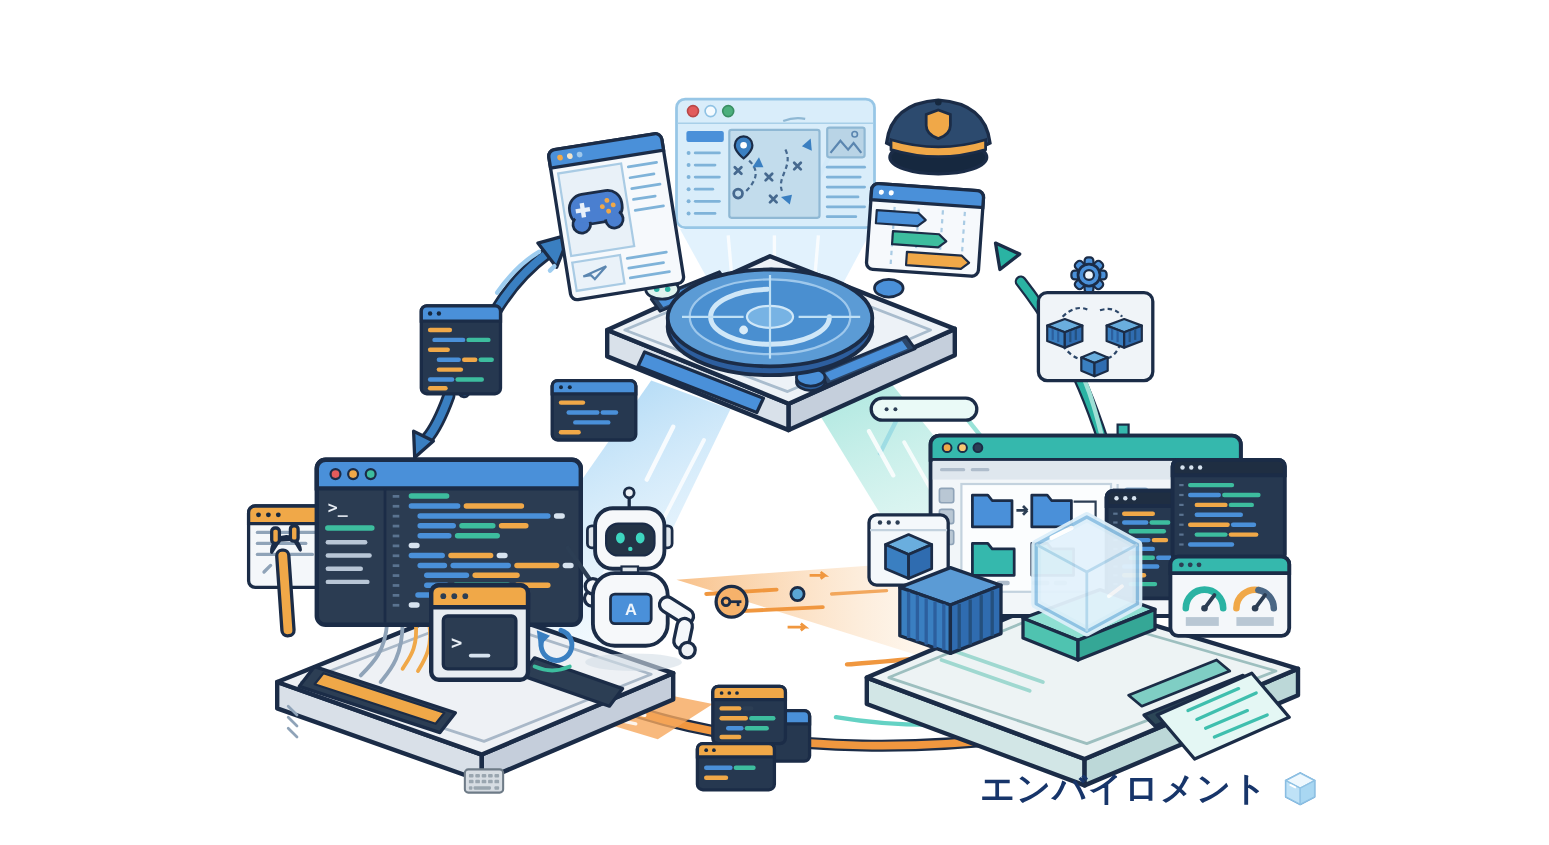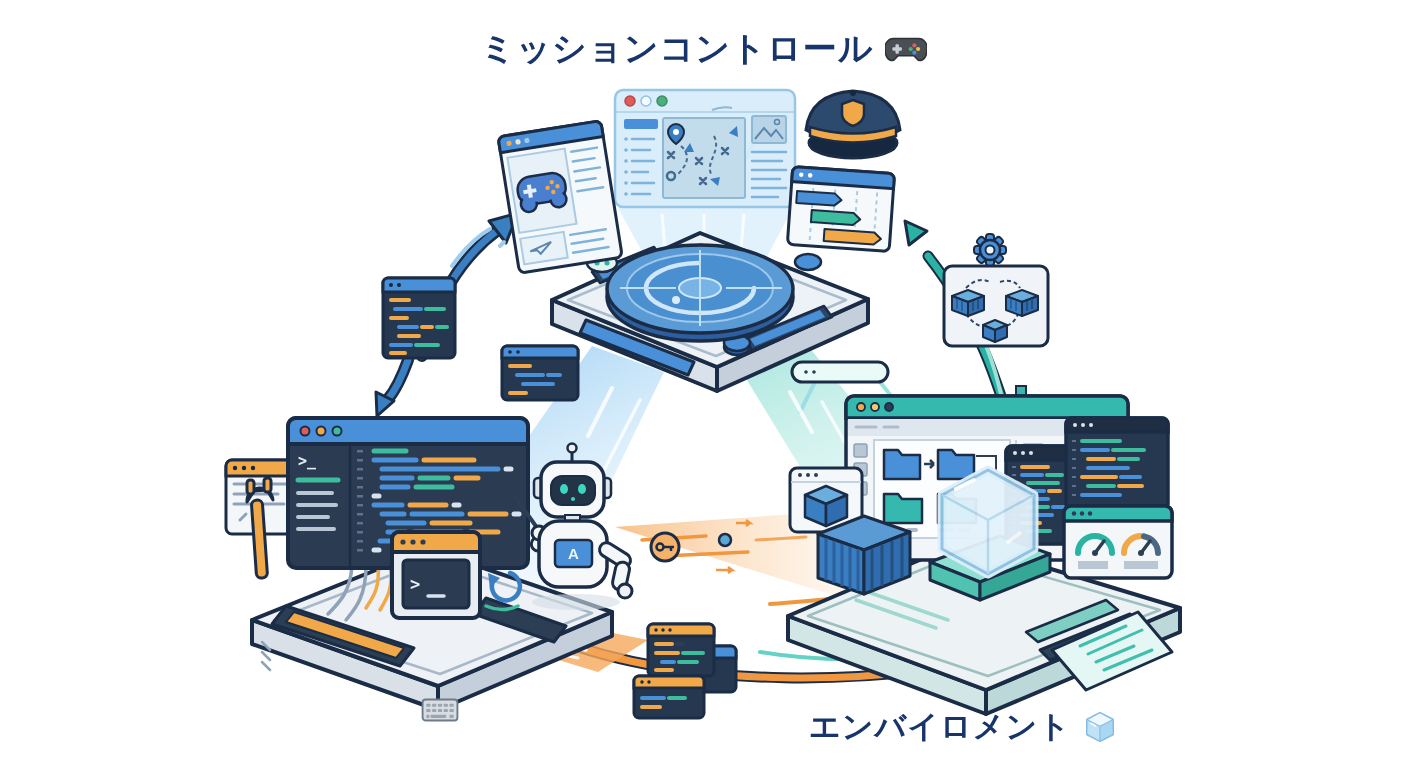--- a/index.html
+++ b/index.html
@@ -3,21 +3,21 @@
 <meta charset="utf-8">
 <style>
   html,body{margin:0;padding:0;background:#ffffff;}
   #canvas{position:relative;width:1408px;height:768px;background:#ffffff;overflow:hidden;
           font-family:"Liberation Sans", sans-serif;}
   .label{position:absolute;display:flex;align-items:center;justify-content:center;gap:12px;
          color:#17356a;font-weight:bold;}
   .label .txt{letter-spacing:1px;}
   #label-mission{left:0;top:26px;width:1408px;font-size:34px;}
   #label-terminal{left:220px;top:696px;width:440px;font-size:31px;}
-  #label-environment{left:768px;top:696px;width:390px;font-size:31px;margin-top:10px;}
+  #label-environment{left:850px;top:696px;width:390px;font-size:31px;}
   svg{display:block;}
   .scene{position:absolute;left:0;top:0;}
 </style>
 </head>
 <body>
 
 <div id="canvas">
 
 <svg class="scene" width="1408" height="768" viewBox="0 0 1408 768">
   <defs>
@@ -727,32 +727,20 @@
           <circle cx="649" cy="682" r="1.7" fill="#16283f"></circle>
       <g stroke-linecap="round" stroke-width="4">
         <line x1="642" y1="698" x2="664" y2="698" stroke="#4a90d9"></line>
             <line x1="669" y1="698" x2="685" y2="698" stroke="#3dbd9e"></line>
         <line x1="642" y1="707" x2="660" y2="707" stroke="#f0a848"></line>
       </g>
     </g>
   </g>
 </svg>
 
-<div class="label" id="label-mission">
-  <span class="txt">ミッションコントロール</span>
-  <svg width="42" height="28" viewBox="0 0 40 26">
-    <path d="M 8,3 h 24 a 8 9 0 0 1 8,10 c 0,7 -3,11 -7,11 c -3,0 -4,-4.5 -6,-4.5 h -14 c -2,0 -3,4.5 -6,4.5 c -4,0 -7,-4 -7,-11 a 8 9 0 0 1 8,-10 z" fill="#4a4f55" stroke="#2e3338" stroke-width="1.5"></path>
-    <rect x="10" y="8.5" width="3.2" height="9" rx="1" fill="#c9ced3"></rect>
-    <rect x="7.1" y="11.4" width="9" height="3.2" rx="1" fill="#c9ced3"></rect>
-    <circle cx="28" cy="9.5" r="2" fill="#e25b5b"></circle>
-        <circle cx="31.5" cy="13" r="2" fill="#f0c04a"></circle>
-    <circle cx="24.5" cy="13" r="2" fill="#4caf7d"></circle>
-        <circle cx="28" cy="16.5" r="2" fill="#4a90d9"></circle>
-  </svg>
-</div>
 
 <div class="label" id="label-terminal">
   <svg width="38" height="28" viewBox="0 0 36 26">
     <rect x="1.5" y="3" width="33" height="20" rx="3" fill="#d7dde3" stroke="#6e7b87" stroke-width="1.8"></rect>
     <g fill="#9aa6b0">
       <rect x="5" y="7" width="4" height="3" rx="0.8"></rect>
           <rect x="10.5" y="7" width="4" height="3" rx="0.8"></rect>
       <rect x="16" y="7" width="4" height="3" rx="0.8"></rect>
           <rect x="21.5" y="7" width="4" height="3" rx="0.8"></rect>
       <rect x="27" y="7" width="4" height="3" rx="0.8"></rect>

